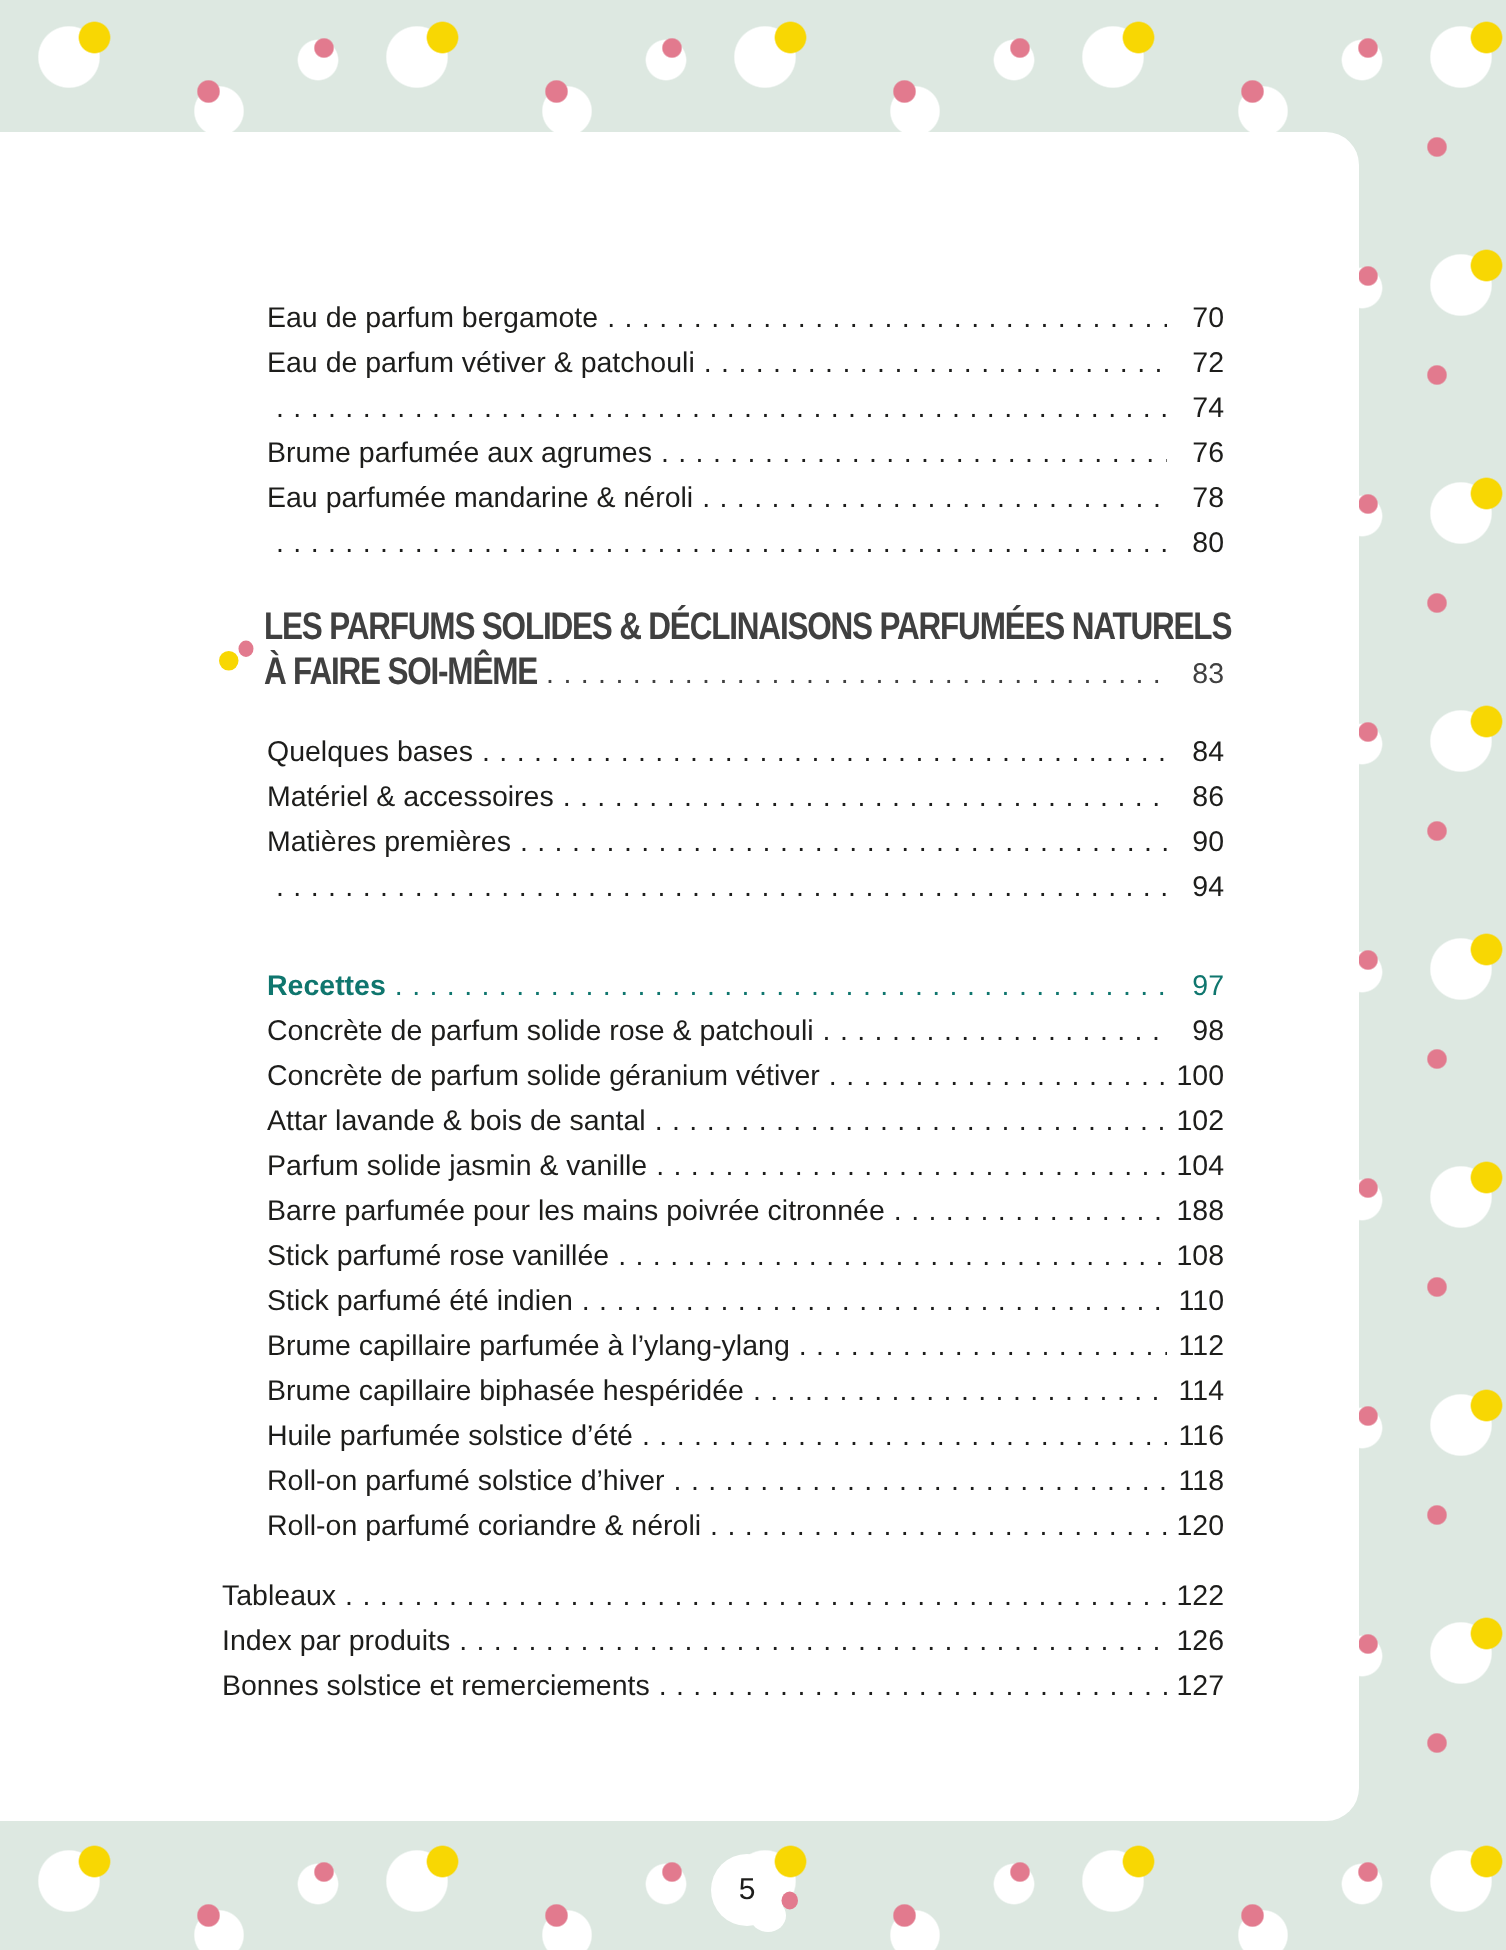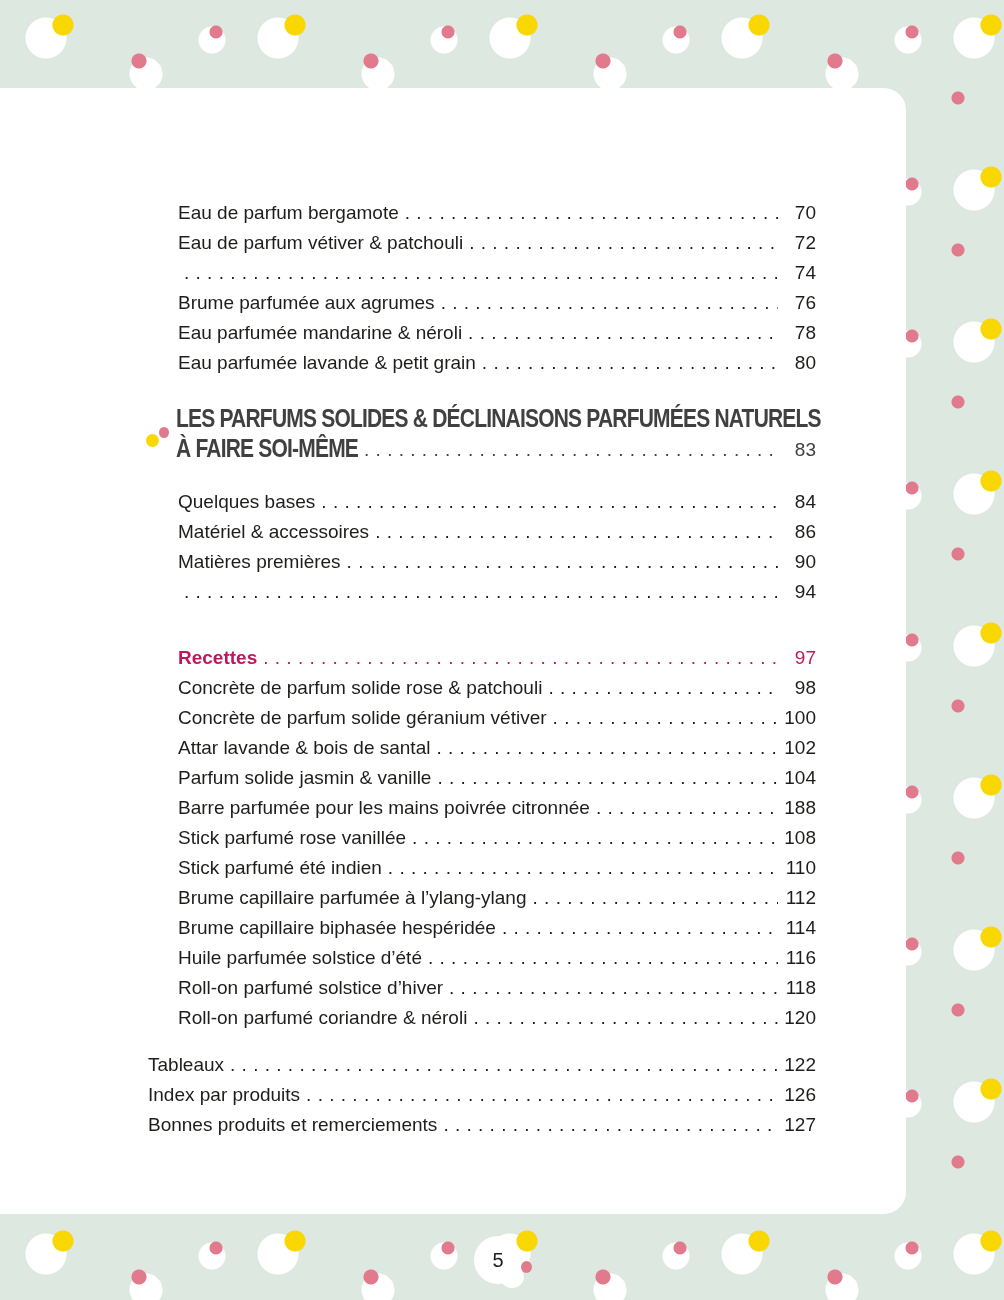--- a/index.html
+++ b/index.html
@@ -29,21 +29,21 @@
   .toc{position:absolute;}
   .row{display:flex;align-items:center;height:30px;line-height:30px;font-size:19px;}
   .row .label{white-space:nowrap;}
   .dots{flex:1;overflow:hidden;white-space:nowrap;letter-spacing:.5px;margin-left:6px;margin-right:2px;}
   .pg{min-width:36px;text-align:right;white-space:nowrap;}
   #sec-top{left:178px;top:198px;width:638px;}
   #sec-solides-items{left:178px;top:487px;width:638px;}
   #sec-recettes-items{left:178px;top:673px;width:638px;}
   #sec-back{left:148px;top:1050px;width:668px;}
   #recettes-row{position:absolute;left:178px;top:643px;width:638px;}
-  .green{color:#be185d;}
+  .green{color:#0f766e;}
   .bold{font-weight:700;}
   .heading{position:absolute;left:176px;top:405px;width:640px;color:#404040;}
   .hline1{height:30px;line-height:30px;white-space:nowrap;}
   .display{
     font-weight:700;font-size:21px;letter-spacing:-0.8px;
     display:inline-block;transform:scaleY(1.22);transform-origin:0 70%;
     white-space:nowrap;
   }
   .bullet{position:absolute;border-radius:50%;}
   .bullet-pink{left:159px;top:427px;width:10px;height:11px;background:#e27a8e;}
@@ -80,21 +80,20 @@
     <span class="label">Brume parfumée aux agrumes</span>
     <span class="dots">. . . . . . . . . . . . . . . . . . . . . . . . . . . . . . . . . . . . . . . . . . . . . . . . . . . . . . . . . . . . . . . . . . . . . . . . . . . . . . . . . . . . . . . . . . </span>
     <span class="pg">76</span>
   </div>
     <div class="row">
     <span class="label">Eau parfumée mandarine &amp; néroli</span>
     <span class="dots">. . . . . . . . . . . . . . . . . . . . . . . . . . . . . . . . . . . . . . . . . . . . . . . . . . . . . . . . . . . . . . . . . . . . . . . . . . . . . . . . . . . . . . . . . . </span>
     <span class="pg">78</span>
   </div>
     <div class="row">
-    <span class="label">Eau parfumée lavande &amp; petit grain</span>
     <span class="dots">. . . . . . . . . . . . . . . . . . . . . . . . . . . . . . . . . . . . . . . . . . . . . . . . . . . . . . . . . . . . . . . . . . . . . . . . . . . . . . . . . . . . . . . . . . </span>
     <span class="pg">80</span>
   </div>
   </div>
 
 <div class="bullet bullet-pink"></div>
 <div class="bullet bullet-yellow"></div>
 
 <div class="heading">
   <div class="hline1">
@@ -203,21 +202,21 @@
     <span class="label">Tableaux</span>
     <span class="dots">. . . . . . . . . . . . . . . . . . . . . . . . . . . . . . . . . . . . . . . . . . . . . . . . . . . . . . . . . . . . . . . . . . . . . . . . . . . . . . . . . . . . . . . . . . </span>
     <span class="pg">122</span>
   </div>
     <div class="row">
     <span class="label">Index par produits</span>
     <span class="dots">. . . . . . . . . . . . . . . . . . . . . . . . . . . . . . . . . . . . . . . . . . . . . . . . . . . . . . . . . . . . . . . . . . . . . . . . . . . . . . . . . . . . . . . . . . </span>
     <span class="pg">126</span>
   </div>
     <div class="row">
-    <span class="label">Bonnes produits et remerciements</span>
+    <span class="label">Bonnes solstice et remerciements</span>
     <span class="dots">. . . . . . . . . . . . . . . . . . . . . . . . . . . . . . . . . . . . . . . . . . . . . . . . . . . . . . . . . . . . . . . . . . . . . . . . . . . . . . . . . . . . . . . . . . </span>
     <span class="pg">127</span>
   </div>
   </div>
 
 <div class="pageno-blob2"></div>
 <div class="pageno-blob">
   <span>5</span>
 </div>
 <div class="pageno-pink"></div>

